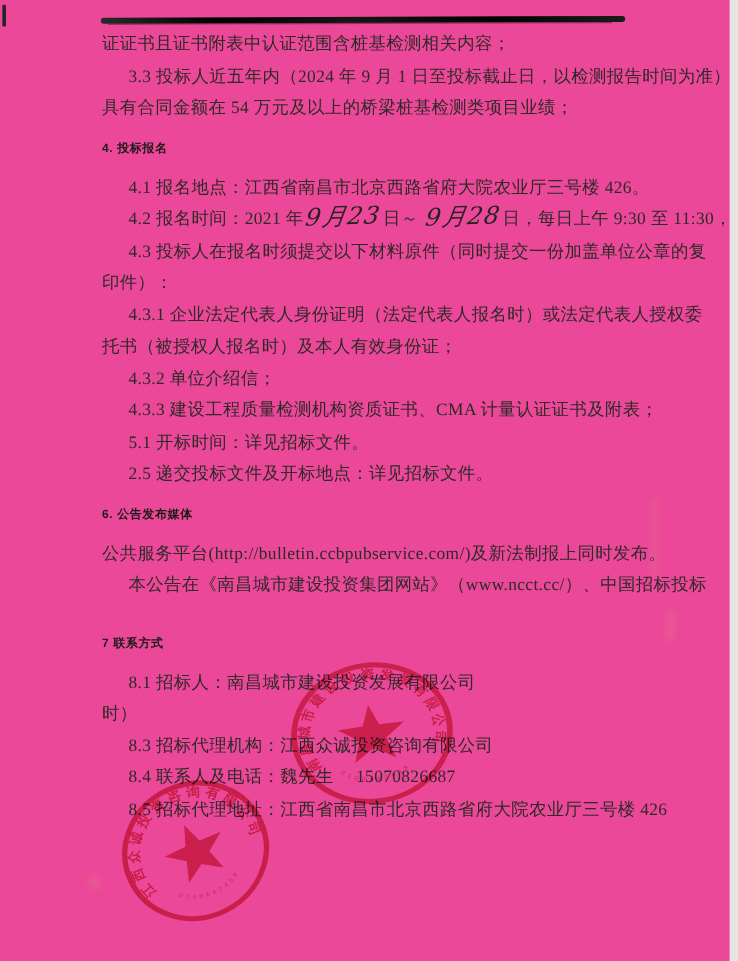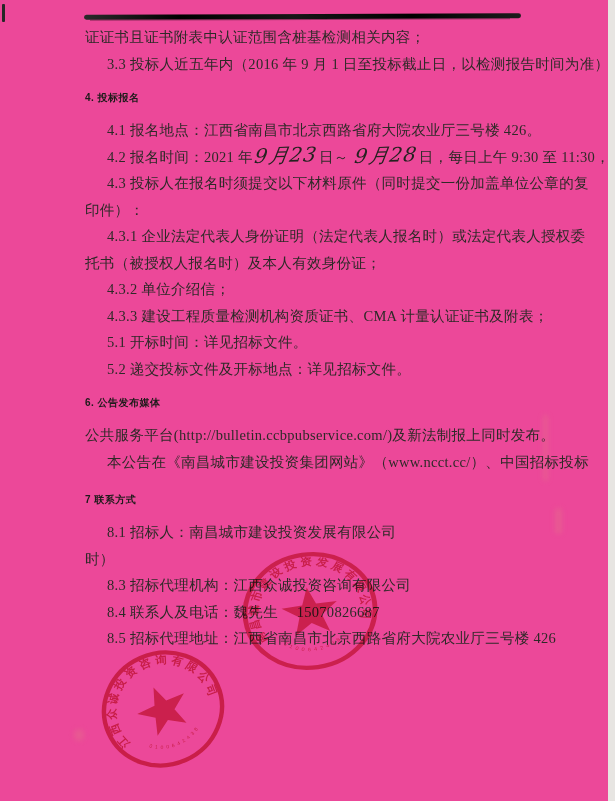--- a/index.html
+++ b/index.html
@@ -30,21 +30,21 @@
     height:26.5px;line-height:26.5px;font-size:14.5px;letter-spacing:.3px;
     white-space:nowrap;color:#2e2a28;
   }
   .ind{padding-left:22px;}
   .hd{
     font-family:"Liberation Sans","DejaVu Sans",sans-serif;
     font-weight:bold;font-size:10px;color:#1d1b1a;
     height:26px;line-height:26px;margin-top:8px;margin-bottom:6px;letter-spacing:.5px;
     white-space:nowrap;
   }
-  .hd7{margin-top:12px;}
+  .hd7{margin-top:22px;}
   .hw{
     display:inline-block;font-family:"DejaVu Serif",serif;font-style:italic;
     font-size:20px;line-height:20px;transform:skewX(-10deg) rotate(-2deg);
     letter-spacing:1px;padding:0 2px;color:#242220;
   }
   
   .seal{position:absolute;mix-blend-mode:multiply;opacity:.92;}
   .seal svg{display:block;}
   .seal-buyer{left:240px;top:550px;width:140px;height:122px;transform:rotate(-8deg);}
   .seal-agent{left:99px;top:649px;width:128px;height:120px;transform:rotate(-24deg);}
@@ -56,34 +56,35 @@
 
   <div class="edge-right"></div>
   <div class="artifact-top"></div>
   <div class="artifact-tick"></div>
   <div class="smudge sm1"></div>
   <div class="smudge sm2"></div>
   <div class="smudge sm3"></div>
 
   <div class="doc">
     <div class="ln">证证书且证书附表中认证范围含桩基检测相关内容；</div>
-    <div class="ln ind">3.3 投标人近五年内（2016 年 9 月 1 日至投标截止日，以检测报告时间为准）</div>
+    <div class="ln ind">3.3 投标人近五年内（2024 年 9 月 1 日至投标截止日，以检测报告时间为准）</div>
+    <div class="ln">具有合同金额在 54 万元及以上的桥梁桩基检测类项目业绩；</div>
 
     <div class="hd">4. 投标报名</div>
     <div class="ln ind">4.1 报名地点：江西省南昌市北京西路省府大院农业厅三号楼 426。</div>
     <div class="ln ind"><span>4.2 报名时间：2021 年</span><span class="hw">9月23</span><span>日～ </span><span class="hw">9月28</span><span>日，每日上午 9:30 至 11:30，</span></div>
     <div class="ln ind">4.3 投标人在报名时须提交以下材料原件（同时提交一份加盖单位公章的复</div>
     <div class="ln">印件）：</div>
     <div class="ln ind">4.3.1 企业法定代表人身份证明（法定代表人报名时）或法定代表人授权委</div>
     <div class="ln">托书（被授权人报名时）及本人有效身份证；</div>
     <div class="ln ind">4.3.2 单位介绍信；</div>
     <div class="ln ind">4.3.3 建设工程质量检测机构资质证书、CMA 计量认证证书及附表；</div>
 
     <div class="ln ind">5.1 开标时间：详见招标文件。</div>
-    <div class="ln ind">5.2 递交投标文件及开标地点：详见招标文件。</div>
+    <div class="ln ind">2.5 递交投标文件及开标地点：详见招标文件。</div>
 
     <div class="hd">6. 公告发布媒体</div>
     <div class="ln">公共服务平台(http://bulletin.ccbpubservice.com/)及新法制报上同时发布。</div>
     <div class="ln ind">本公告在《南昌城市建设投资集团网站》（www.ncct.cc/）、中国招标投标</div>
 
     <div class="hd hd7">7 联系方式</div>
     <div class="ln ind">8.1 招标人：南昌城市建设投资发展有限公司</div>
     <div class="ln">时）</div>
     <div class="ln ind">8.3 招标代理机构：江西众诚投资咨询有限公司</div>
     <div class="ln ind">8.4 联系人及电话：魏先生　 15070826687</div>

